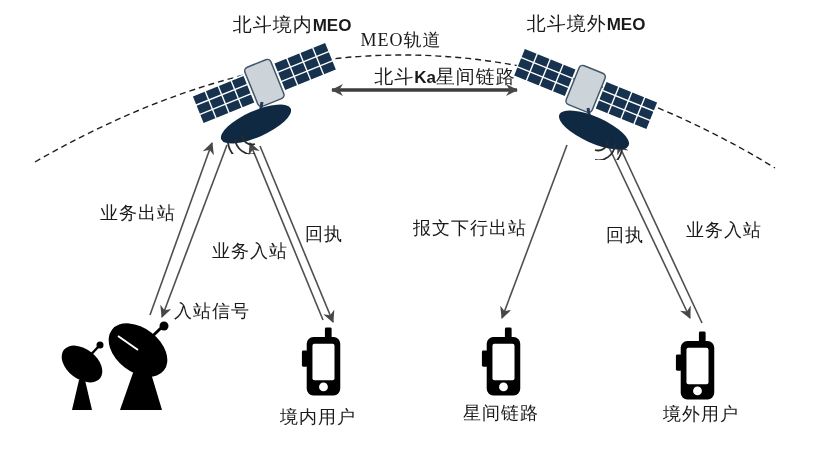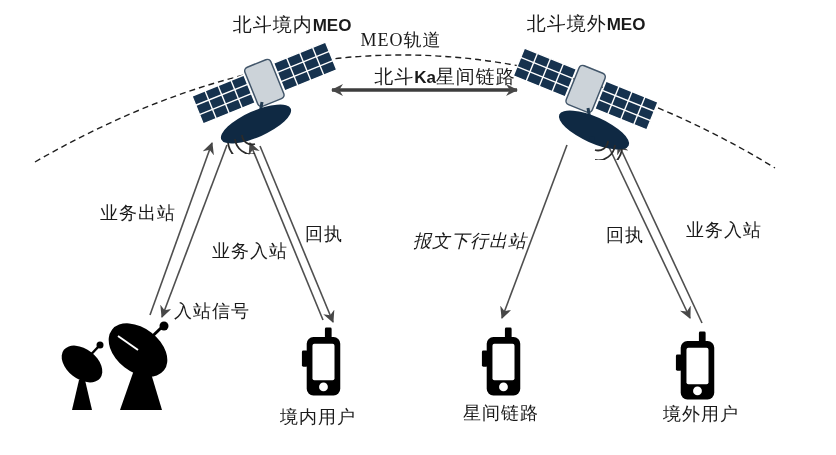--- a/index.html
+++ b/index.html
@@ -169,21 +169,21 @@
   <div class="lbl title" style="left:445px;top:77px;"><span>北斗</span><span class="latin">Ka</span><span>星间链路</span></div>
 
   <div class="lbl" style="left:138px;top:213px;">业务出站</div>
 
   <div class="lbl" style="left:250px;top:251px;">业务入站</div>
 
   <div class="lbl" style="left:324px;top:234px;">回执</div>
 
   <div class="lbl" style="left:212px;top:311px;">入站信号</div>
 
-  <div class="lbl" style="left:470px;top:241px;font-style:italic;">报文下行出站</div>
+  <div class="lbl" style="left:470px;top:228px;">报文下行出站</div>
 
   <div class="lbl" style="left:625px;top:235px;">回执</div>
 
   <div class="lbl" style="left:724px;top:230px;">业务入站</div>
 
 
   <div class="lbl" style="left:318px;top:417px;text-align:right;">境内用户</div>
 
   <div class="lbl" style="left:501px;top:413px;">星间链路</div>
 

